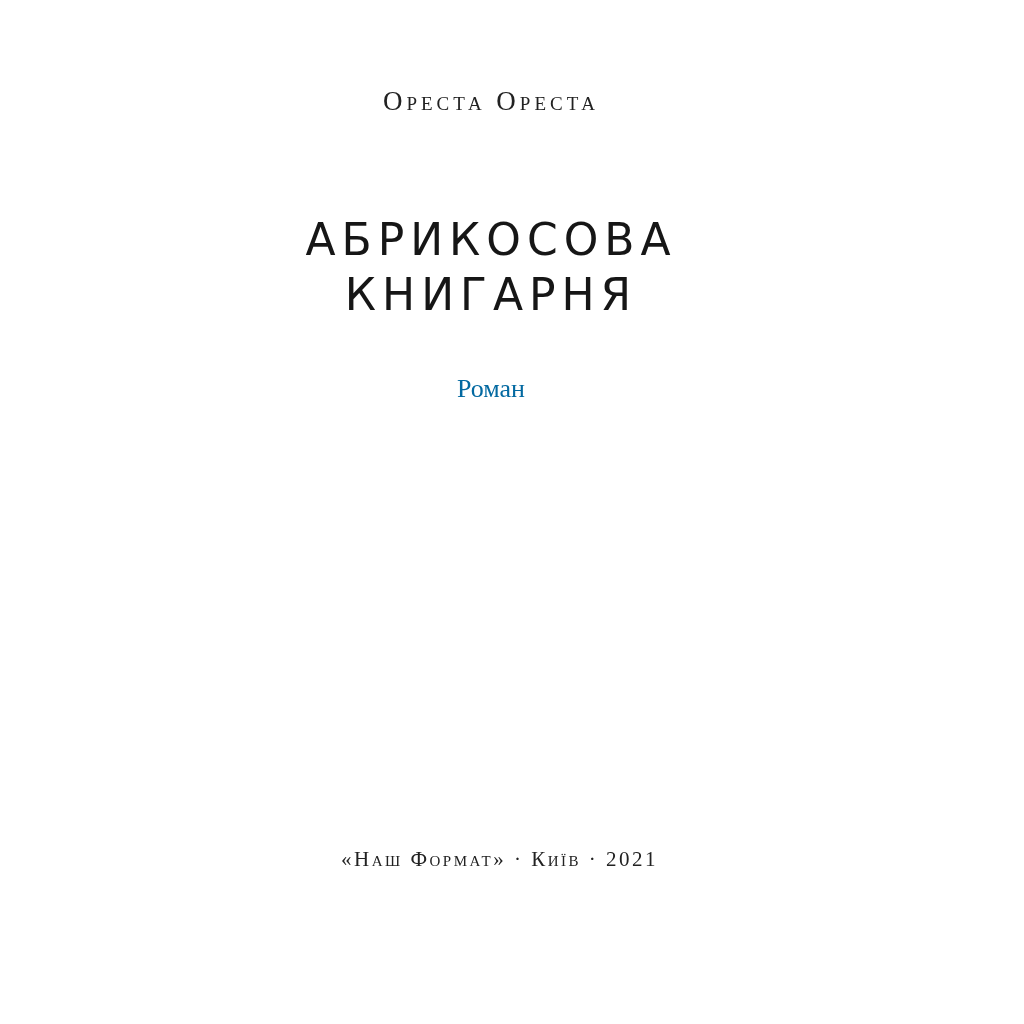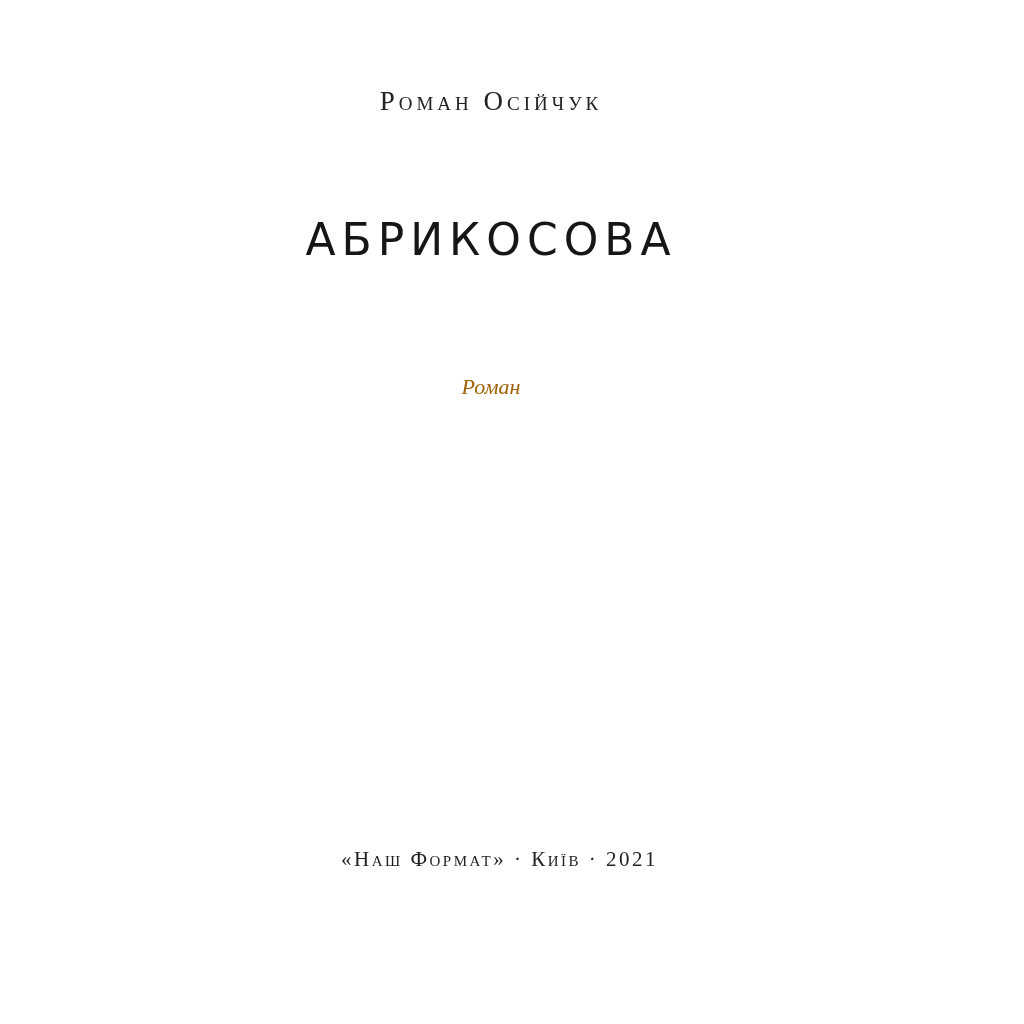--- a/index.html
+++ b/index.html
@@ -35,41 +35,41 @@
     top: 212px;
     font-family: "DejaVu Sans", "Liberation Sans", sans-serif;
     font-weight: normal;
     font-size: 44px;
     line-height: 55px;
     letter-spacing: 6px;
     color: #161616;
   }
   .subtitle {
     top: 374px;
-    font-style: italic;
-    font-size: 22px;
-    color: #a16207;
+    font-size: 26px;
+    color: #0369a1;
   }
   .imprint {
     top: 847px;
     font-size: 21px;
     font-variant: small-caps;
     letter-spacing: 2.5px;
     color: #222222;
     margin-left: 17px;
   }
 </style>
 </head>
 <body>
 
 <div class="page">
 
-  <div class="line author">Роман Осійчук</div>
+  <div class="line author">Ореста Ореста</div>
 
   <div class="line title">
     <div>АБРИКОСОВА</div>
+    <div>КНИГАРНЯ</div>
   </div>
 
   <div class="line subtitle">Роман</div>
 
   <div class="line imprint">«Наш Формат» · Київ · 2021</div>
 
 </div>
 
 </body></html>

